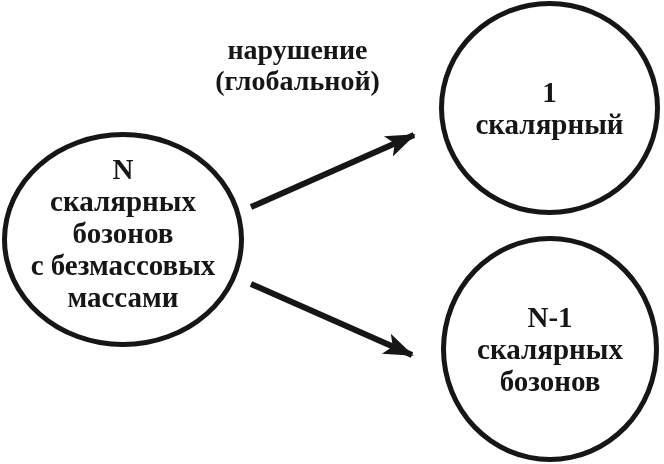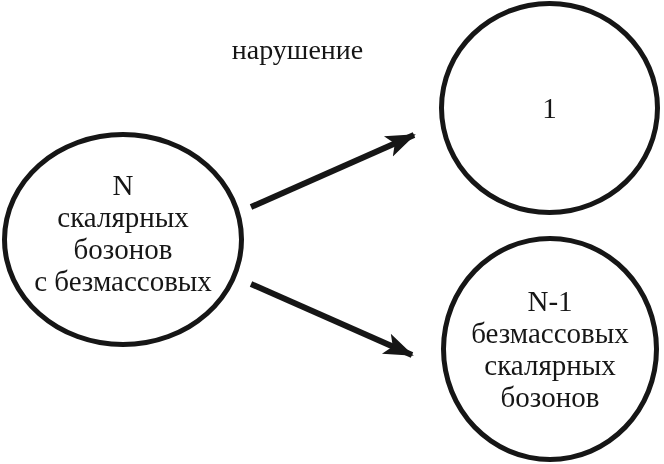--- a/index.html
+++ b/index.html
@@ -10,21 +10,21 @@
   html, body {
     background: var(--bg);
   }
   .canvas {
     position: relative;
     width: 664px;
     height: 464px;
     background: var(--bg);
     overflow: hidden;
     font-family: "Liberation Serif", "DejaVu Serif", serif;
-    font-weight: 400;
+    font-weight: 700;
     color: var(--ink);
   }
   .arrows {
     position: absolute;
     left: 0; top: 0;
     width: 664px;
     height: 464px;
   }
   .arrows line {
     stroke: var(--ink);
@@ -76,39 +76,41 @@
       <marker id="arrowhead" markerUnits="userSpaceOnUse" markerWidth="34" markerHeight="28" refX="28" refY="13" orient="auto">
         <path d="M0,2 L30,13 L0,24 L7,13 Z" fill="#161616"></path>
       </marker>
     </defs>
     <line x1="251" y1="207" x2="414" y2="135" marker-end="url(#arrowhead)"></line>
     <line x1="251" y1="284" x2="412" y2="355" marker-end="url(#arrowhead)"></line>
   </svg>
 
   <div class="arrow-label">
     <div class="line">нарушение</div>
+    <div class="line">(глобальной)</div>
   </div>
 
   <div class="node node-left">
     <div>
       <div class="line">N</div>
       <div class="line">скалярных</div>
       <div class="line">бозонов</div>
       <div class="line">с безмассовых</div>
+      <div class="line">массами</div>
     </div>
   </div>
 
   <div class="node node-top-right">
     <div>
       <div class="line">1</div>
+      <div class="line">скалярный</div>
     </div>
   </div>
 
   <div class="node node-bottom-right">
     <div>
       <div class="line">N-1</div>
-      <div class="line">безмассовых</div>
       <div class="line">скалярных</div>
       <div class="line">бозонов</div>
     </div>
   </div>
 
 </div>
 
 </body></html>

